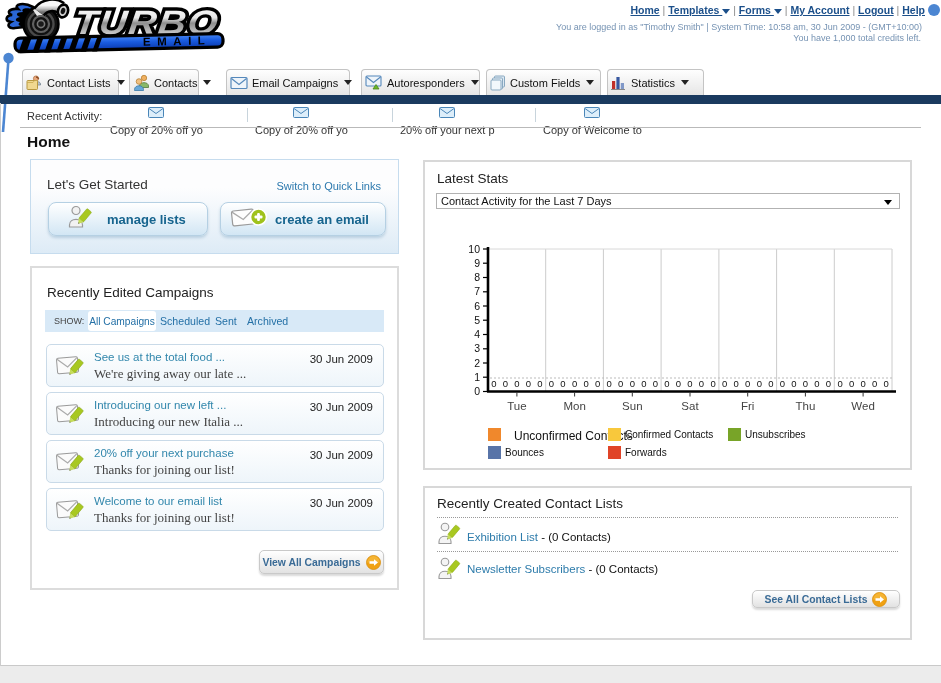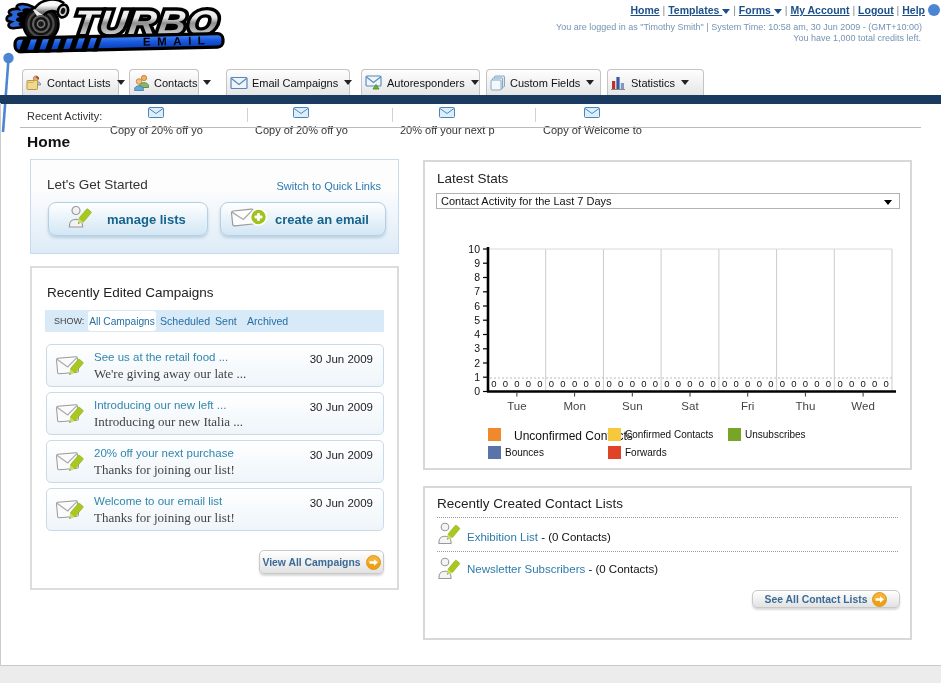--- a/index.html
+++ b/index.html
@@ -225,21 +225,21 @@
 <g transform="rotate(-5 13 14)">
             <rect x="3" y="6.5" width="21" height="15.5" rx="1.5" fill="#fbfbfb" stroke="#9a9a9a" stroke-width="1"></rect>
 <path d="M3.5 7.5 L13.5 16 L23.5 7.5" fill="none" stroke="#aaaaaa" stroke-width="1.2"></path>
           </g>
 <g transform="rotate(40 21 17)">
             <rect x="18" y="7.5" width="6.2" height="13.5" rx="1" fill="#a8c820" stroke="#8aa818" stroke-width="0.6"></rect>
 <path d="M18 21 L24.2 21 L21.1 25.8 Z" fill="#c6dd5a"></path>
             <path d="M20.3 24.5 L21.9 24.5 L21.1 25.8 Z" fill="#555"></path>
           </g>
 </svg></div>
-<div class="ct1">See us at the retail food ...</div>
+<div class="ct1">See us at the total food ...</div>
 <div class="ct2">We're giving away our late ...</div>
 <div class="cdate">30 Jun 2009</div>
 </div>
 <div class="crow" style="top:392px">
 <div style="position:absolute;left:7px;top:6px"><svg width="32" height="28" viewBox="0 0 32 28">
 <g transform="rotate(-5 13 14)">
             <rect x="3" y="6.5" width="21" height="15.5" rx="1.5" fill="#fbfbfb" stroke="#9a9a9a" stroke-width="1"></rect>
 <path d="M3.5 7.5 L13.5 16 L23.5 7.5" fill="none" stroke="#aaaaaa" stroke-width="1.2"></path>
           </g>
 <g transform="rotate(40 21 17)">

